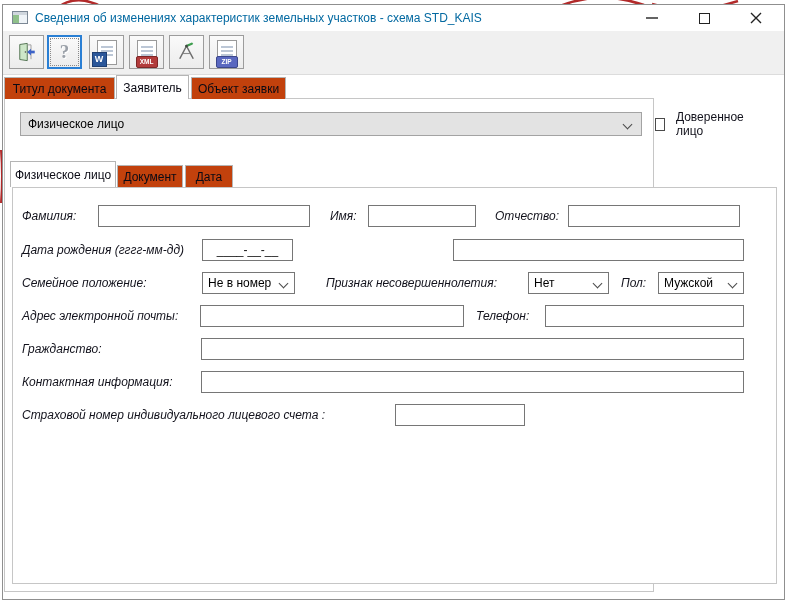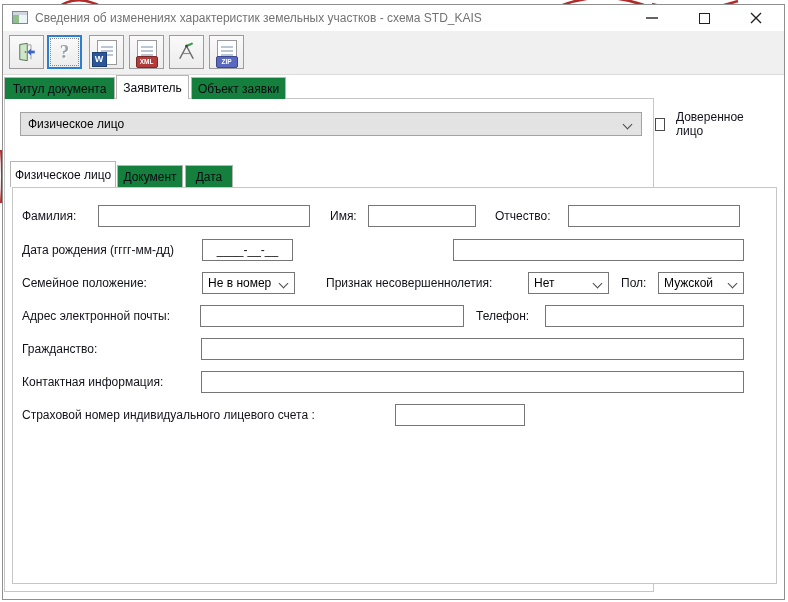--- a/index.html
+++ b/index.html
@@ -6,58 +6,58 @@
   body{width:788px;height:602px;position:relative;overflow:hidden;background:#ffffff;
        font-family:"Liberation Sans",sans-serif;font-size:12px;color:#12121c;}
 
   
   .window{position:absolute;left:2px;top:4px;width:783px;height:596px;background:#fff;
           border:1px solid #8f8f8f;box-sizing:border-box;z-index:2;}
   .titlebar{position:absolute;left:0;top:0;right:0;height:26px;background:#fff;}
   .app-icon{position:absolute;left:9px;top:6px;width:16px;height:13px;border:1px solid #7b8794;
             background:linear-gradient(90deg,#8fc08a 0 45%,#eef3f7 45%);box-sizing:border-box;}
   .app-icon::before{content:"";position:absolute;left:0;top:0;right:0;height:3px;background:#cfd6dd;}
-  .title-text{position:absolute;left:32px;top:0;line-height:26px;font-size:12px;color:#737373;white-space:nowrap;}
+  .title-text{position:absolute;left:32px;top:0;line-height:26px;font-size:12px;color:#0369a1;white-space:nowrap;}
   .ctrls{position:absolute;right:2px;top:0;height:26px;display:flex;}
   .ctrl{width:52px;height:26px;display:flex;align-items:center;justify-content:center;background:transparent;border:none;cursor:default;}
 
   
   .toolbar{position:absolute;left:0;top:26px;right:0;height:44px;background:#f0f0f0;border-bottom:1px solid #dcdcdc;box-sizing:border-box;}
   .tbtn{position:absolute;top:4px;width:35px;height:34px;background:linear-gradient(#fafafa,#ececec);
         border:1px solid #9c9c9c;box-sizing:border-box;display:flex;align-items:center;justify-content:center;}
   .tbtn.focused{border:2px solid #2a7fd4;}
   .focus-ring{position:absolute;left:1px;top:1px;right:1px;bottom:1px;border:1px dotted #8a8a8a;}
   .help-q{font-size:19px;font-weight:bold;color:#9aa0a8;text-shadow:1px 1px 0 #ffffff;font-family:"Liberation Serif",serif;}
 
   .doc{position:relative;width:20px;height:25px;background:#fff;border:1px solid #9a9a9a;box-sizing:border-box;}
   .doc-line{position:absolute;left:3px;width:12px;height:2px;background:#bcc7d6;}
   .badge{position:absolute;color:#fff;font-weight:bold;text-align:center;}
   .badge-w{left:-6px;bottom:-3px;width:13px;height:13px;line-height:13px;font-size:9px;background:#2b579a;border:1px solid #1e3f73;}
   .badge-pill{left:50%;transform:translateX(-50%);bottom:-4px;width:20px;height:10px;line-height:10px;font-size:6.5px;border-radius:2px;}
   .badge-xml{background:#b23b3b;border:1px solid #7e2727;}
   .badge-zip{background:#5a68c0;border:1px solid #3c478c;}
 
   
-  .tab{position:absolute;background:#15803d;border:1px solid #b5b5b5;border-bottom:none;box-sizing:border-box;
+  .tab{position:absolute;background:#c2410c;border:1px solid #b5b5b5;border-bottom:none;box-sizing:border-box;
        text-align:center;font-size:12px;color:#0a0a14;display:flex;align-items:center;justify-content:center;z-index:3;}
   .tab.active{background:#fff;z-index:4;justify-content:center;}
 
   .panel{position:absolute;background:#fff;border:1px solid #c6c6c6;box-sizing:border-box;z-index:1;}
 
   
   .combo{position:absolute;height:24px;background:#e3e3e3;border:1px solid #a3a3a3;box-sizing:border-box;
          line-height:22px;padding-left:7px;color:#000;}
   .sel{position:absolute;height:22px;background:#fff;border:1px solid #767676;box-sizing:border-box;
        line-height:20px;padding-left:5px;padding-right:18px;color:#000;white-space:nowrap;overflow:hidden;}
   .chev{position:absolute;right:7px;top:7px;width:6px;height:6px;border-right:1.4px solid #4a4a4a;
         border-bottom:1.4px solid #4a4a4a;transform:rotate(45deg);}
   .combo .chev{top:8px;right:10px;}
   .txt{position:absolute;height:22px;border:1px solid #767676;background:#fff;box-sizing:border-box;
        font-family:"Liberation Sans",sans-serif;font-size:12px;color:#111;padding:0 4px;outline:none;}
-  .lbl{position:absolute;line-height:22px;white-space:nowrap;color:#12121c;}
+  .lbl{position:absolute;line-height:22px;white-space:nowrap;color:#12121c;font-style:italic;}
   .cbrow{position:absolute;display:flex;align-items:center;gap:11px;height:16px;}
   .cbbox{width:13px;height:13px;border:1px solid #4a4a4a;background:#fff;box-sizing:border-box;}
 </style>
 </head>
 <body>
 
 <svg width="788" height="602" style="position:absolute;left:0;top:0;z-index:1">
   <path d="M56 9 Q76 -8 104 8" stroke="#b22a2a" stroke-width="2.5" fill="none"></path>
   <path d="M560 6 Q600 -10 644 5" stroke="#b22a2a" stroke-width="2.5" fill="none"></path>
   <path d="M652 4 Q692 16 738 1" stroke="#b22a2a" stroke-width="2.5" fill="none"></path>

